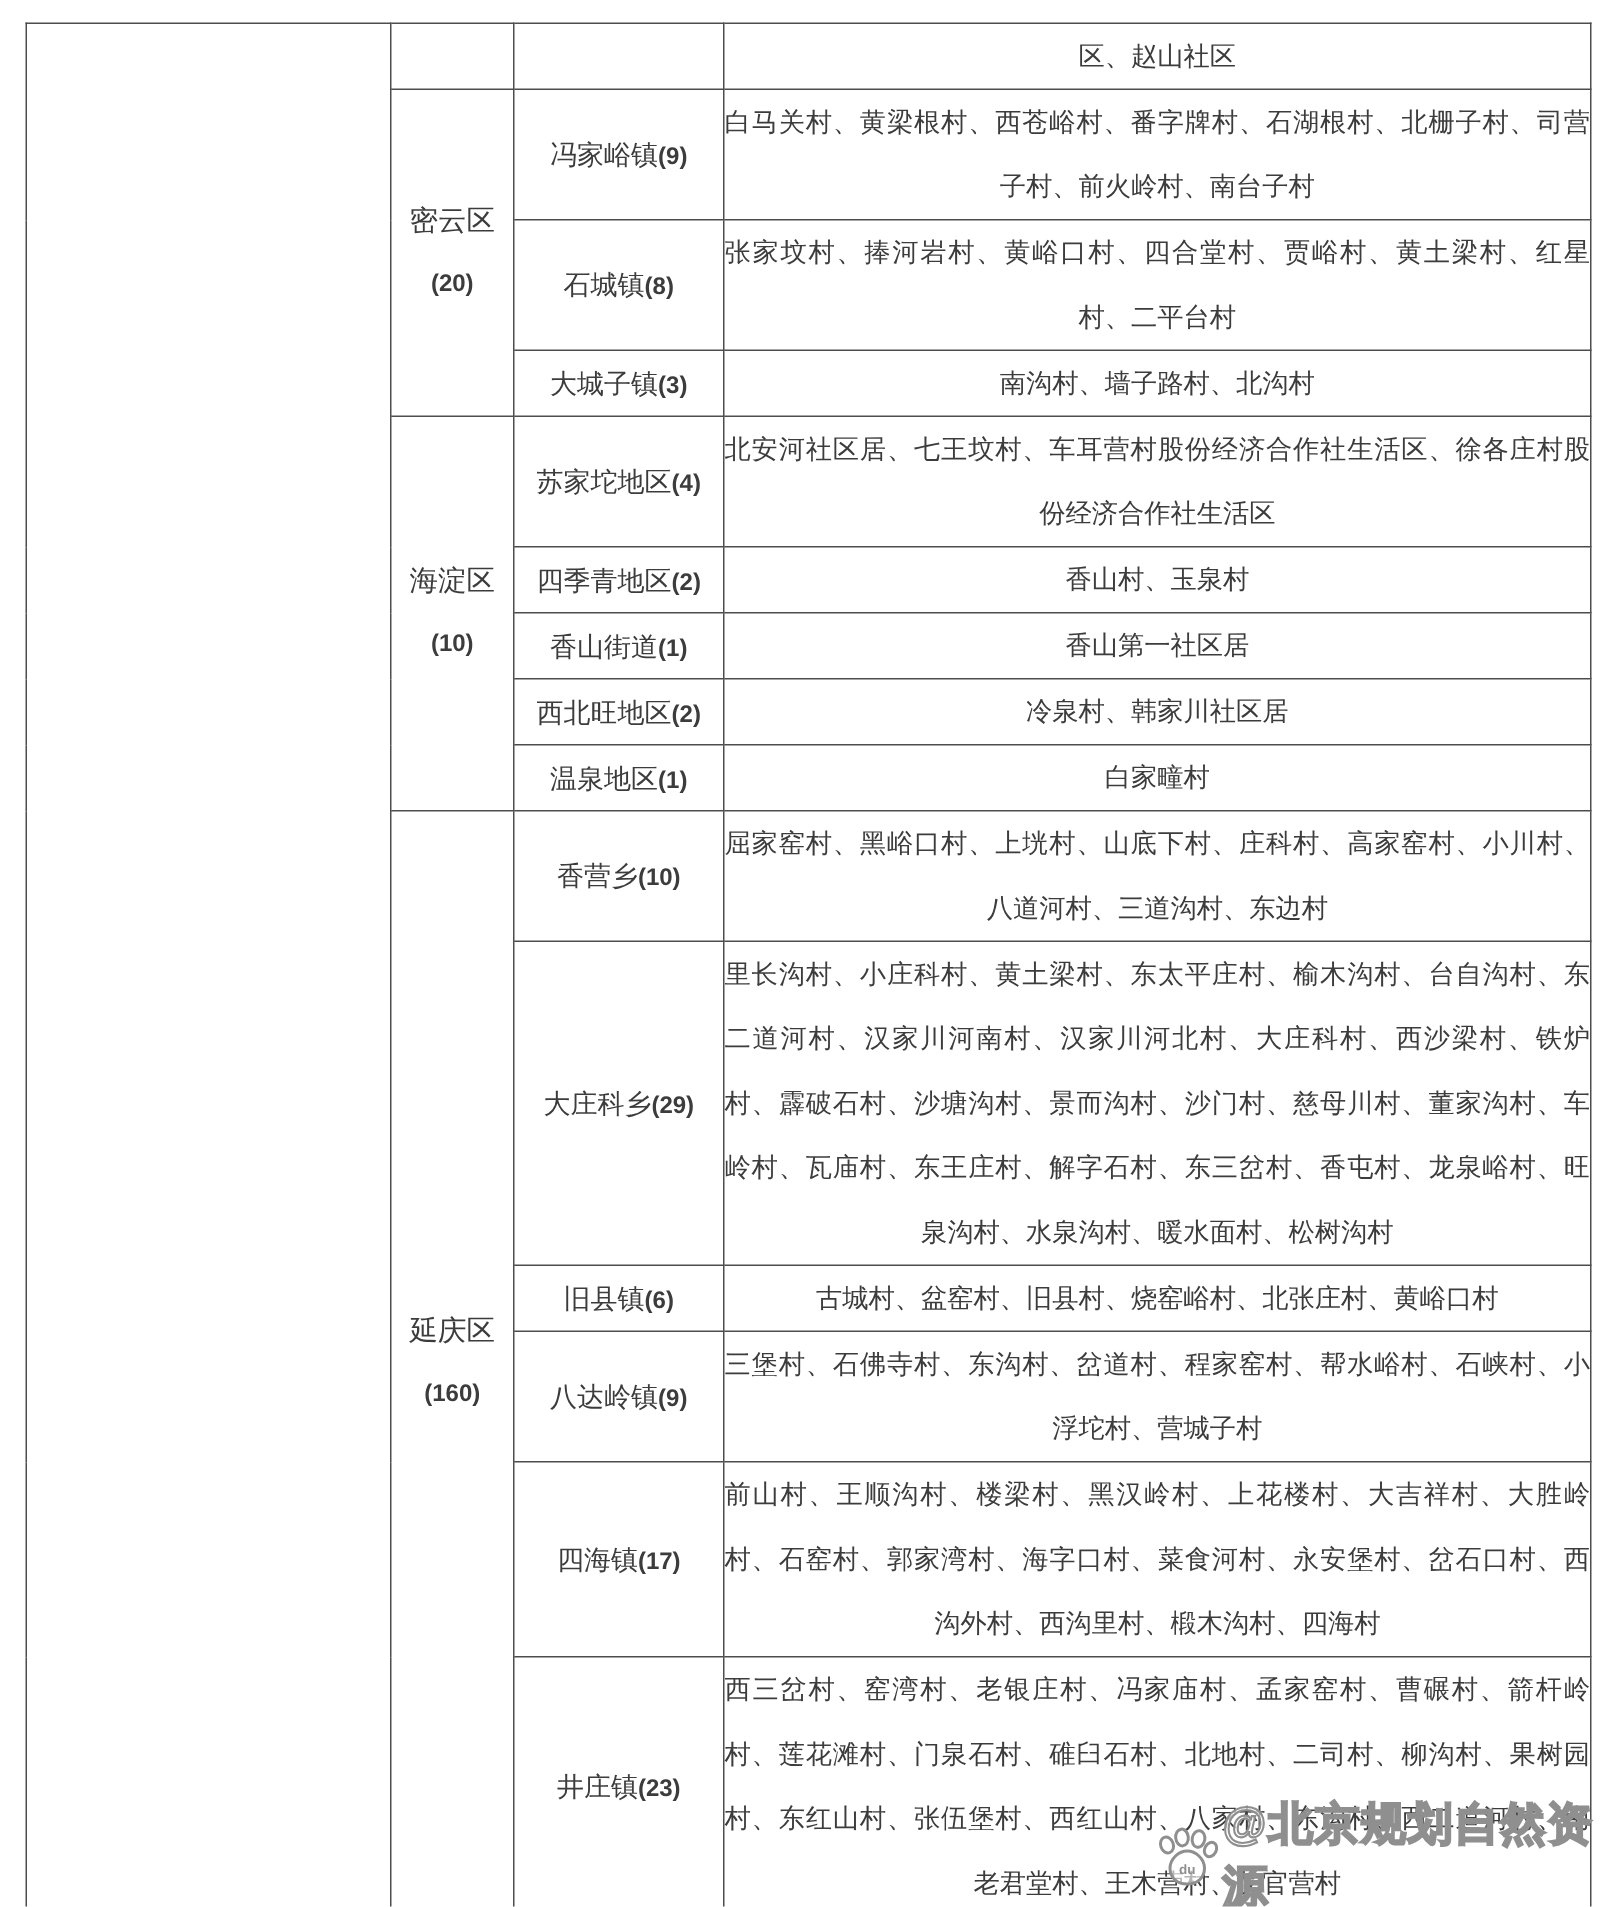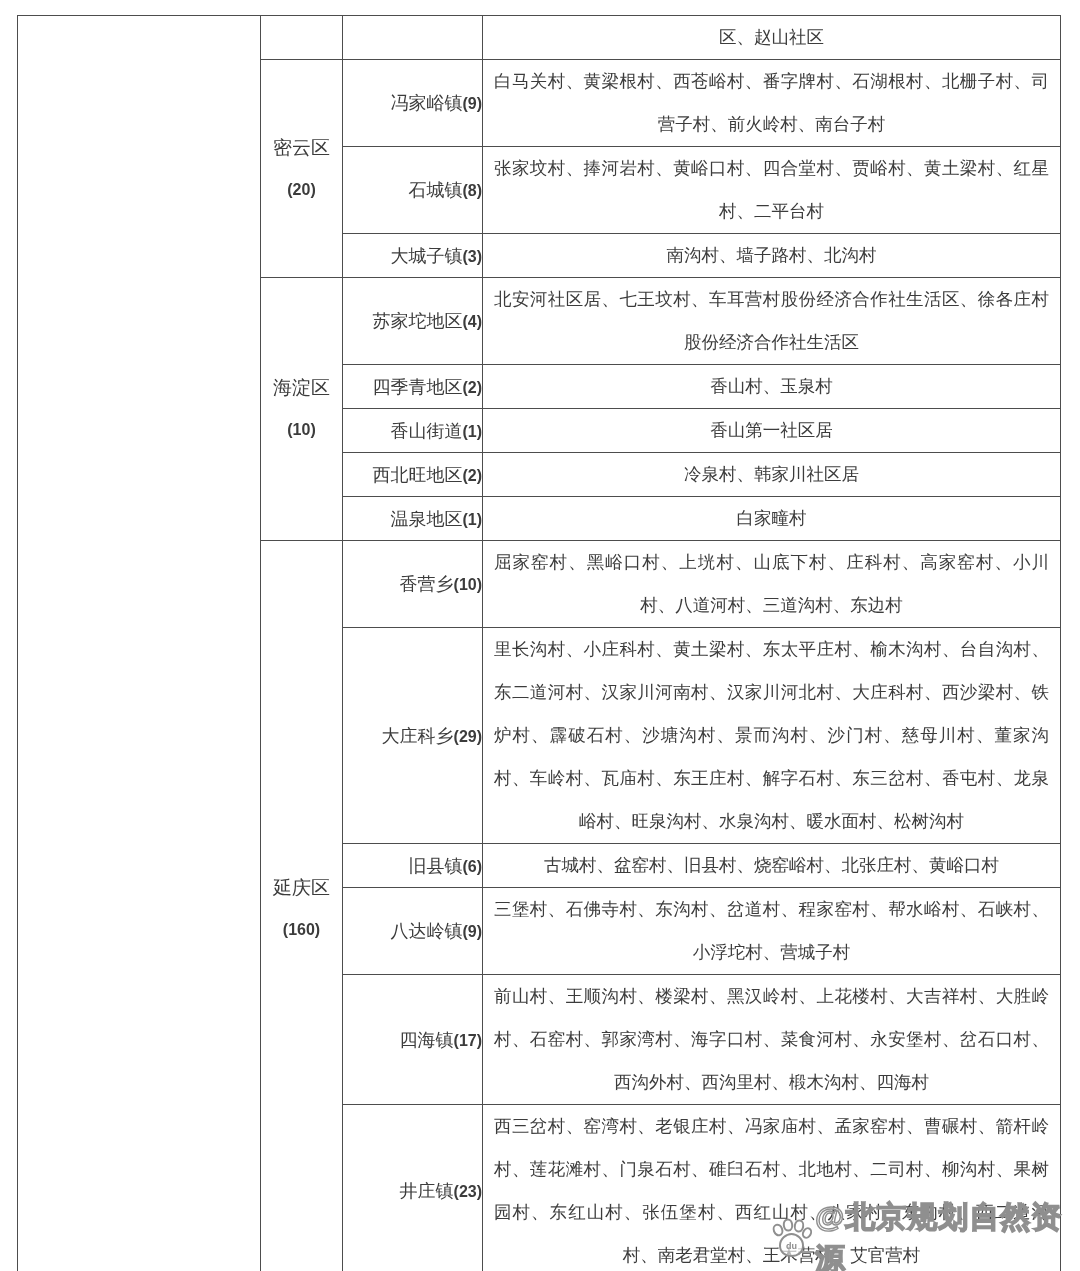--- a/index.html
+++ b/index.html
@@ -9,26 +9,26 @@
   }
   table.admin{
     position:absolute;left:17px;top:15px;width:1043px;
     border-collapse:collapse;table-layout:fixed;
   }
   td{border:1.5px solid #4d4d4d;vertical-align:middle;padding:0;}
   td.left-cell{background:#ffffff;}
   td.district-cell{text-align:center;}
   .d-name{font-size:19px;line-height:42px;text-align:center;}
   .d-count{line-height:42px;}
-  td.town-cell{text-align:right;font-size:18px;}
+  td.town-cell{text-align:center;font-size:18px;}
   .count{
     font-family:"Liberation Sans","DejaVu Sans",sans-serif;
     font-weight:700;font-size:16px;color:#3c3c3c;
   }
-  td.villages-cell{padding:0 11px;}
+  td.villages-cell{padding:0 0;}
   .v-text{
     font-size:17.5px;line-height:43px;
     text-align:justify;text-align-last:center;
   }
   .watermark{
     position:absolute;left:770px;top:1217px;height:42px;
     display:flex;align-items:center;gap:3px;z-index:5;pointer-events:none;
   }
   .wm-text{
     font-family:"Liberation Sans","DejaVu Sans",sans-serif;

